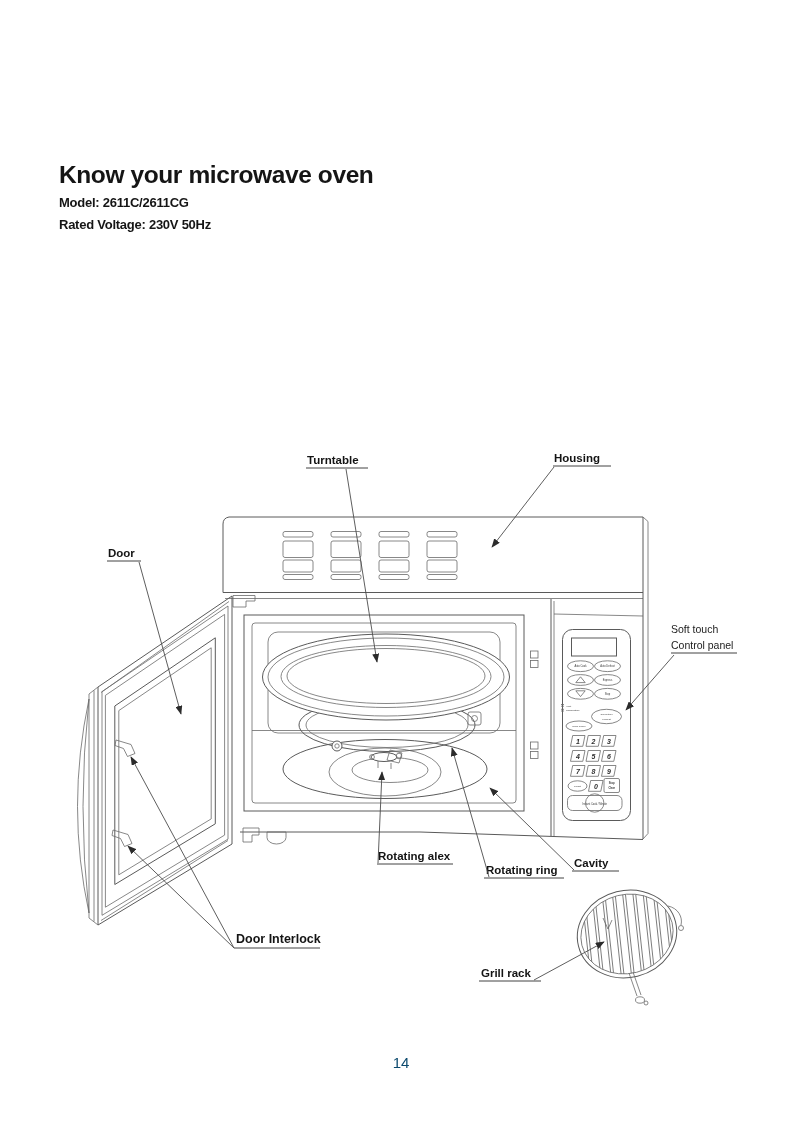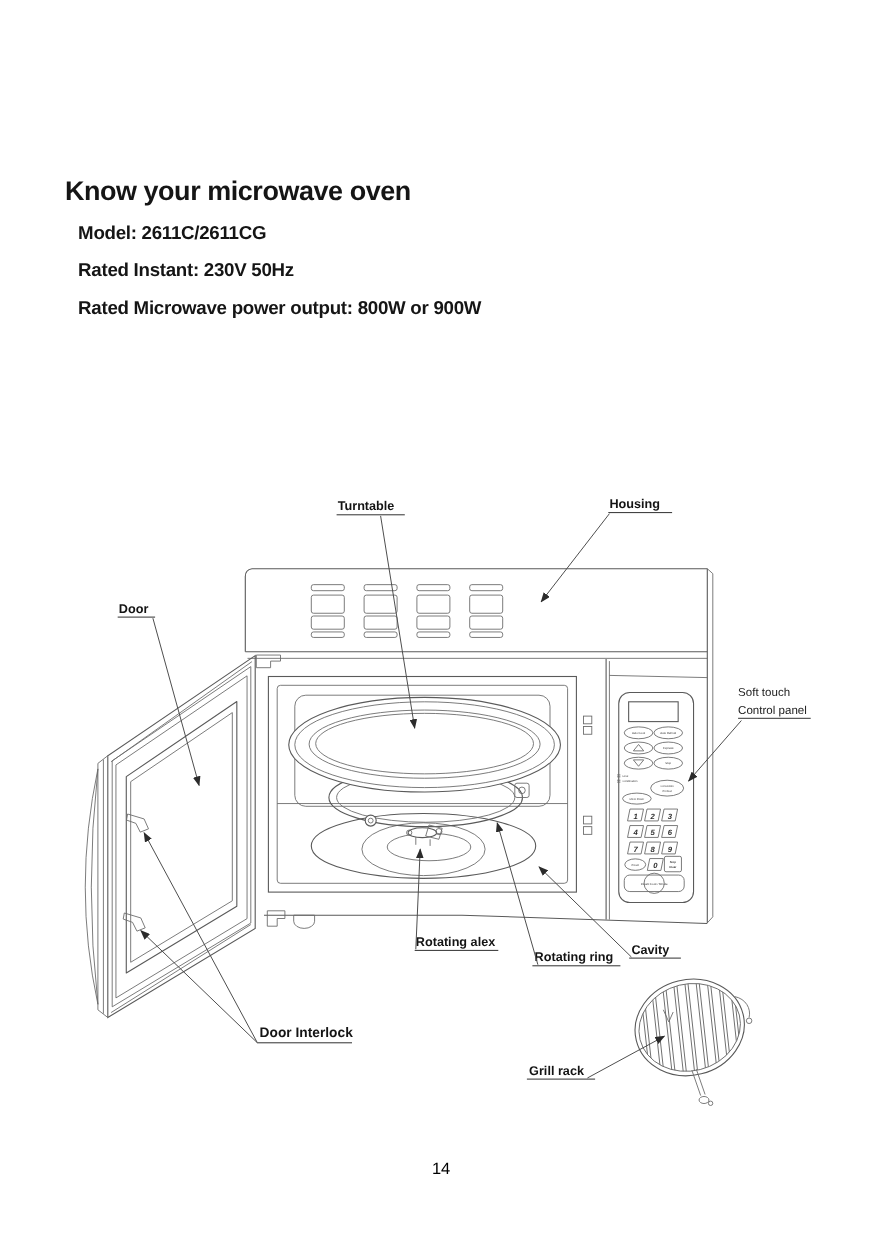--- a/index.html
+++ b/index.html
@@ -5,24 +5,24 @@
   html,body{margin:0;padding:0;background:#e8e8e8;}
   .page{
     position:relative;width:802px;height:1134px;background:#ffffff;
     font-family:"Liberation Sans",sans-serif;color:#1a1a1a;overflow:hidden;margin:0 auto;
   }
   .hdr{position:absolute;left:59px;top:161px;width:620px;}
   .hdr h1{
     margin:0 0 3px 0;font-size:24.5px;font-weight:bold;letter-spacing:-0.4px;color:#151515;
     font-family:"Liberation Sans",sans-serif;
   }
-  .spec{margin:12px;font-size:17px;font-weight:bold;line-height:21.9px;letter-spacing:-0.25px;color:#151515;}
+  .spec{margin:0;font-size:13px;font-weight:bold;line-height:21.9px;letter-spacing:-0.25px;color:#151515;}
   .spec.indent{padding-left:149px;}
   .diagram{position:absolute;left:0;top:0;width:802px;height:1134px;}
-  .pageno{position:absolute;left:0;top:1054px;width:100%;text-align:center;font-size:15px;color:#000000;}
+  .pageno{position:absolute;left:0;top:1054px;width:100%;text-align:center;font-size:15px;color:#0c4a6e;}
   svg text{font-family:"Liberation Sans",sans-serif;}
   .lbl{font-size:11.5px;font-weight:bold;fill:#141414;}
   .lbl-big{font-size:12.5px;font-weight:bold;fill:#141414;}
   .lbl-light{font-size:10.5px;font-weight:normal;fill:#222;}
   .ln{stroke:#5a5a5a;stroke-width:1;fill:none;}
   .ln-thin{stroke:#6a6a6a;stroke-width:0.8;fill:none;}
   .wfill{fill:#ffffff;stroke:#5a5a5a;stroke-width:1;}
   .leader{stroke:#4c4c4c;stroke-width:0.9;fill:none;}
   .ul{stroke:#2e2e2e;stroke-width:0.9;}
   .tiny{font-size:2.6px;fill:#333;}
@@ -30,22 +30,21 @@
   .digit{font-size:7px;font-style:italic;font-weight:bold;fill:#2e2e2e;}
 </style>
 </head>
 <body>
 
 <div class="page">
 
   <div class="hdr">
     <h1>Know your microwave oven</h1>
     <p class="spec">Model: 2611C/2611CG</p>
-    <p class="spec">Rated Instant: 230V 50Hz</p>
-    <p class="spec">Rated Microwave power output: 800W or 900W</p>
+    <p class="spec">Rated Voltage: 230V 50Hz</p>
   </div>
 
   <svg class="diagram" viewBox="0 0 802 1134" xmlns="http://www.w3.org/2000/svg">
     <defs>
       <marker id="arr" markerWidth="9" markerHeight="7" refX="8.2" refY="3.5" orient="auto" markerUnits="userSpaceOnUse">
         <path d="M0,0 L9,3.5 L0,7 Z" fill="#2b2b2b"></path>
       </marker>
       <pattern id="vent" width="4" height="2.5" patternUnits="userSpaceOnUse">
         <rect width="4" height="2.5" fill="#ffffff"></rect>
         <line x1="0" y1="1" x2="4" y2="1" stroke="#4f4f4f" stroke-width="0.9"></line>

